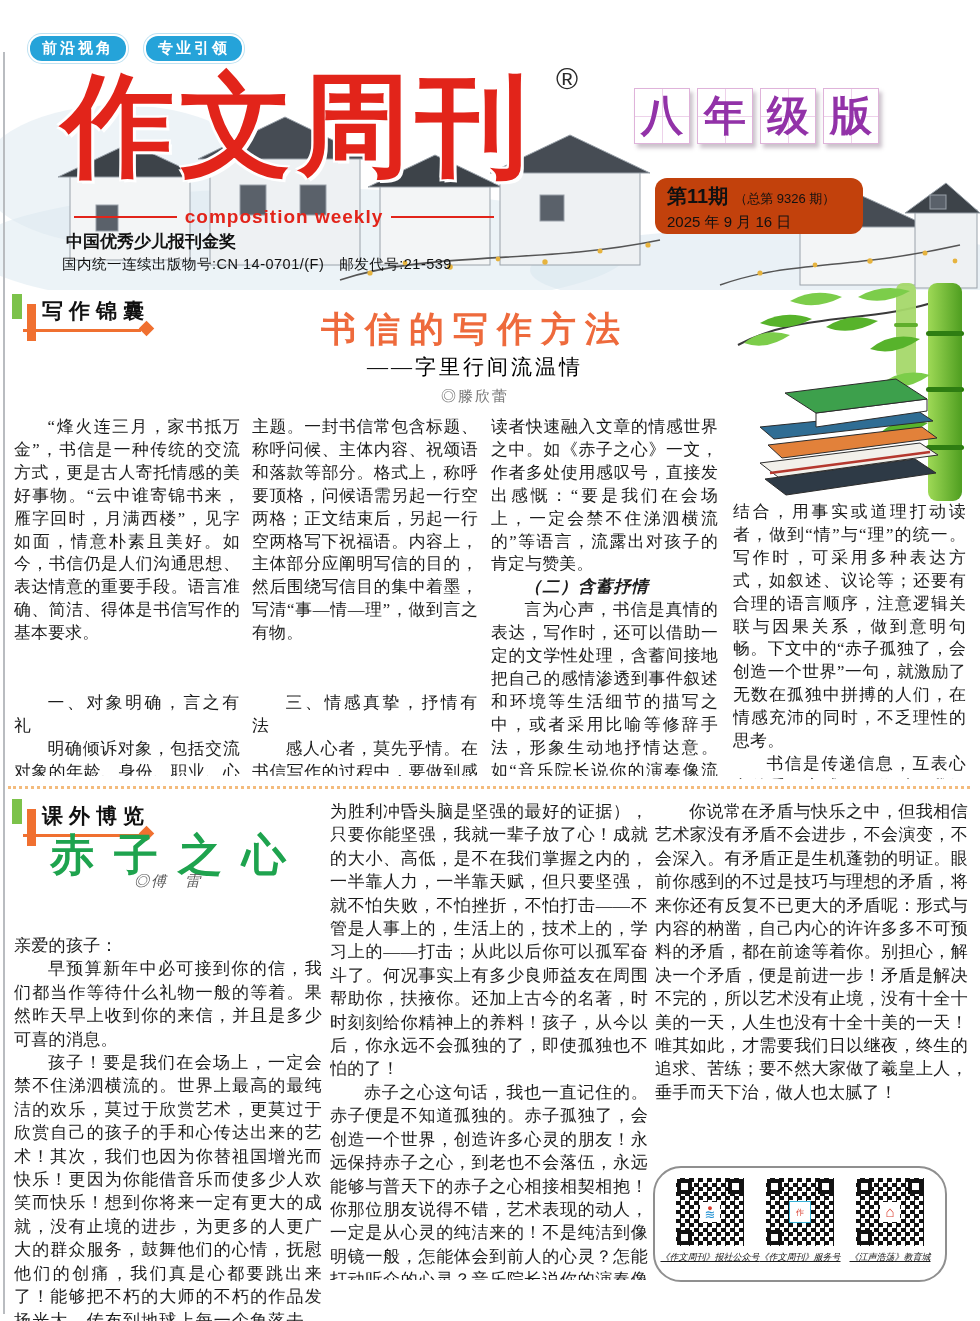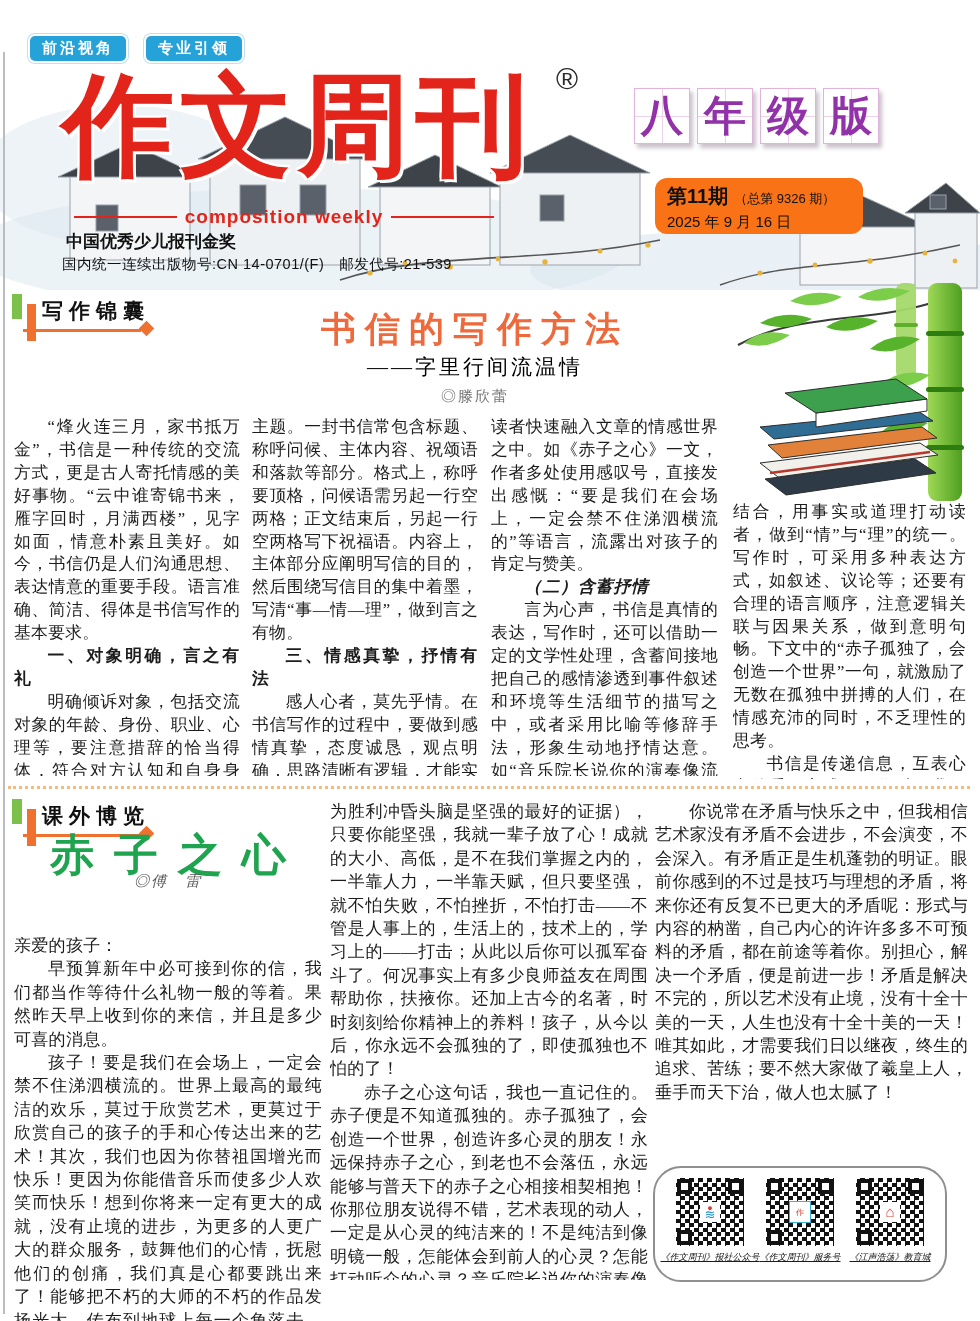--- a/index.html
+++ b/index.html
@@ -4,41 +4,41 @@
 <style>
   html,body{margin:0;padding:0;background:#e9e9e9;}
   #page{position:relative;width:980px;height:1321px;margin:0 auto;background:#fff;
         font-family:"Liberation Serif",serif;color:#1c1c1c;overflow:hidden;}
   .abs{position:absolute;}
 
   
   .edge-line{left:3px;top:52px;width:2px;height:1262px;background:#b9bcc0;}
   .badges{left:30px;top:36px;display:flex;gap:20px;}
   .badge{background:#25a3d9;color:#fff;font-family:"Liberation Sans",sans-serif;
-         font-weight:bold;font-size:15px;padding:3px 12px;border-radius:5px;
+         font-weight:bold;font-size:15px;padding:3px 12px;border-radius:12px;
          letter-spacing:3px;box-shadow:0 0 0 2px #fff,0 0 0 3px #bfe2f2;}
   .masthead-title{left:62px;top:56px;width:520px;font-family:"Liberation Sans",sans-serif;
          font-weight:bold;font-size:112px;line-height:1.25;color:#e2241a;letter-spacing:6px;
          text-shadow:3px 3px 0 #fff,-2px -2px 0 #fff,2px -2px 0 #fff,-2px 2px 0 #fff;white-space:nowrap;}
   .reg-mark{left:556px;top:62px;font-size:30px;color:#2a2a2a;font-family:"Liberation Sans",sans-serif;}
   .ew-row{left:74px;top:206px;width:420px;display:flex;align-items:center;gap:8px;}
   .ew-row .rule{flex:1;height:2.5px;background:#e2241a;}
   .ew-text{color:#e2241a;font-family:"Liberation Sans",sans-serif;font-weight:bold;
            font-size:19px;letter-spacing:1px;white-space:nowrap;}
   .award{left:66px;top:230px;font-family:"Liberation Sans",sans-serif;font-weight:bold;font-size:17px;color:#111;}
   .pubinfo{left:62px;top:255px;font-family:"Liberation Sans",sans-serif;font-size:14.5px;color:#111;letter-spacing:.5px;}
 
   .tiles{left:634px;top:88px;display:flex;gap:7px;}
   .tile{width:54px;height:54px;background:#fff;border:1px solid #dfb3da;position:relative;
         box-shadow:3px 4px 4px rgba(140,120,140,.45);}
   .tile::before{content:"";position:absolute;left:0;right:0;top:50%;height:1px;background:#edd2ea;}
   .tile::after{content:"";position:absolute;top:0;bottom:0;left:50%;width:1px;background:#edd2ea;}
   .tile span{position:absolute;inset:0;display:flex;align-items:center;justify-content:center;
         font-size:42px;font-weight:bold;color:#9232a8;font-family:"Liberation Serif",serif;z-index:2;}
-  .issue-box{left:655px;top:178px;width:208px;height:56px;background:#f97316;border-radius:12px;
+  .issue-box{left:655px;top:178px;width:208px;height:56px;background:#c2410c;border-radius:12px;
         padding:5px 12px;box-sizing:border-box;font-family:"Liberation Sans",sans-serif;}
   .issue-line1{font-size:13px;color:#111;white-space:nowrap;}
   .issue-line1 .no{font-size:20px;font-weight:bold;margin-right:6px;}
   .issue-line2{font-size:15px;color:#111;margin-top:3px;}
 
   
   .sec-emblem{left:10px;width:280px;height:52px;}
   .bar-green{position:absolute;left:2px;top:2px;width:10px;height:25px;background:#7cc24a;}
   .bar-orange{position:absolute;left:17px;top:12px;width:9px;height:37px;background:#f07030;}
   .sec-hline{position:absolute;left:13px;top:37px;width:118px;height:3px;background:#f07030;}
@@ -55,21 +55,21 @@
   .col{position:absolute;font-size:16.8px;line-height:22.9px;text-align:justify;
        letter-spacing:.3px;overflow:hidden;}
   .c1{left:14px;top:416px;width:226px;height:360px;}
   .c2{left:252px;top:416px;width:226px;height:360px;}
   .c3{left:491px;top:416px;width:227px;height:360px;}
   .c4{left:733px;top:501px;width:233px;height:278px;}
 
   .blk{margin:0;}
   .blk.p,.blk.h,.blk.k{text-indent:2em;}
   .blk.p2,.blk.s{text-indent:0;}
-  .blk.h{font-family:"Liberation Sans",sans-serif;font-weight:bold;letter-spacing:1px;}
+  .blk.h{font-family:"Liberation Sans",sans-serif;font-weight:normal;letter-spacing:1px;margin-top:47px;}
   .blk.k{font-weight:bold;font-style:italic;letter-spacing:1px;}
 
   
   .dot-divider{left:8px;top:786px;width:962px;border-top:3px dotted #f3bb7d;}
 
   
   .a2-title{left:0;top:826px;width:336px;text-align:center;font-size:44px;font-weight:bold;
         color:#1ea34e;letter-spacing:20px;text-indent:20px;font-family:"Liberation Serif",serif;}
   .a2-author{left:0;top:872px;width:336px;text-align:center;font-size:15px;color:#555;letter-spacing:2px;font-style:italic;}
   .d1{left:14px;top:934px;width:308px;height:392px;font-size:17px;line-height:23.4px;}

